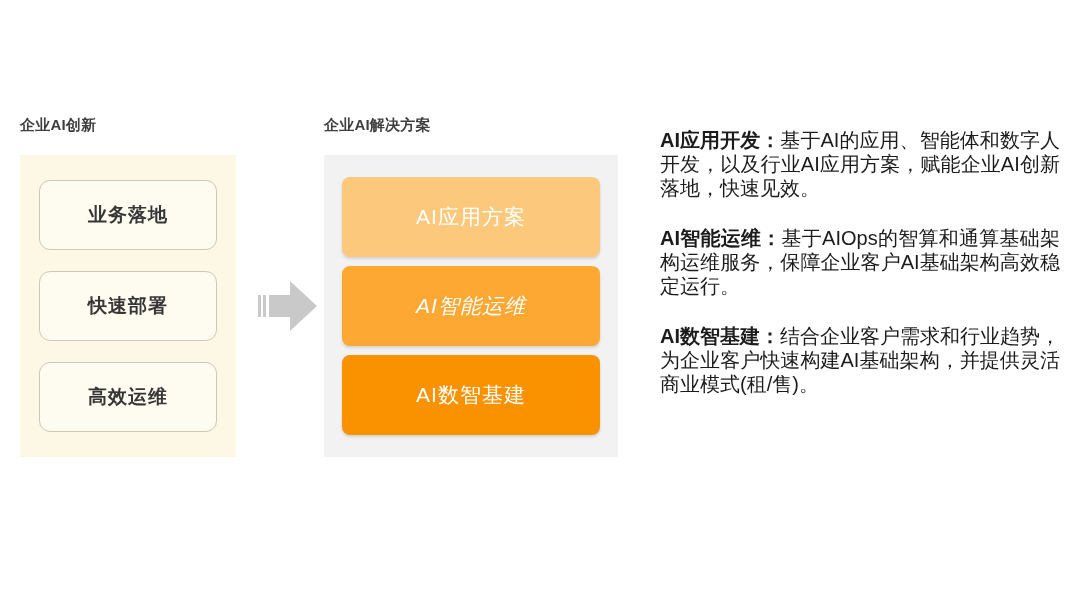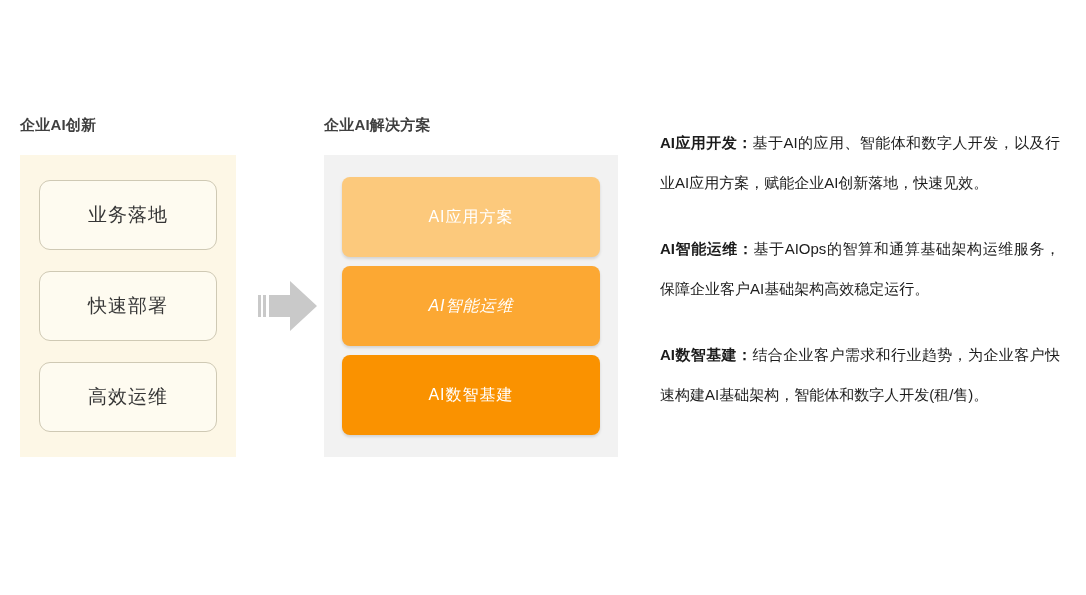--- a/index.html
+++ b/index.html
@@ -60,33 +60,33 @@
   
   .pill-card {
     background: #fefbf0;
     border: 1px solid #cfc9b4;
     border-radius: 11px;
     height: 68px;
     display: flex;
     align-items: center;
     justify-content: center;
     font-size: 19px;
-    font-weight: normal;
+    font-weight: bold;
     color: #363636;
     letter-spacing: 1px;
   }
 
   
   .solution-card {
     height: 80px;
     border-radius: 8px;
     display: flex;
     align-items: center;
     justify-content: center;
-    font-size: 16px;
+    font-size: 21px;
     color: #ffffff;
     letter-spacing: 1px;
     box-shadow: 0 2px 3px rgba(0,0,0,0.13);
   }
 
   
   #flow-arrow {
     position: absolute;
     left: 258px;
     top: 278px;
@@ -96,22 +96,22 @@
 
   
   #description-list {
     position: absolute;
     left: 660px;
     top: 108px;
     width: 400px;
   }
   .description-block {
     margin-bottom: 26px;
-    font-size: 15px;
-    line-height: 40px;
+    font-size: 20px;
+    line-height: 24px;
     color: #1c1c1c;
     text-align: justify;
   }
   .description-block:last-child {
     margin-bottom: 0;
   }
   .description-term {
     font-weight: bold;
   }
 </style>
@@ -145,15 +145,15 @@
 </div>
 
 <div id="description-list">
   <p class="description-block">
     <span class="description-term">AI应用开发：</span><span>基于AI的应用、智能体和数字人开发，以及行业AI应用方案，赋能企业AI创新落地，快速见效。</span>
   </p>
   <p class="description-block">
     <span class="description-term">AI智能运维：</span><span>基于AIOps的智算和通算基础架构运维服务，保障企业客户AI基础架构高效稳定运行。</span>
   </p>
   <p class="description-block">
-    <span class="description-term">AI数智基建：</span><span>结合企业客户需求和行业趋势，为企业客户快速构建AI基础架构，智能体和数字人开发(租/售)。</span>
+    <span class="description-term">AI数智基建：</span><span>结合企业客户需求和行业趋势，为企业客户快速构建AI基础架构，并提供灵活商业模式(租/售)。</span>
   </p>
 </div>
 
 </body></html>

